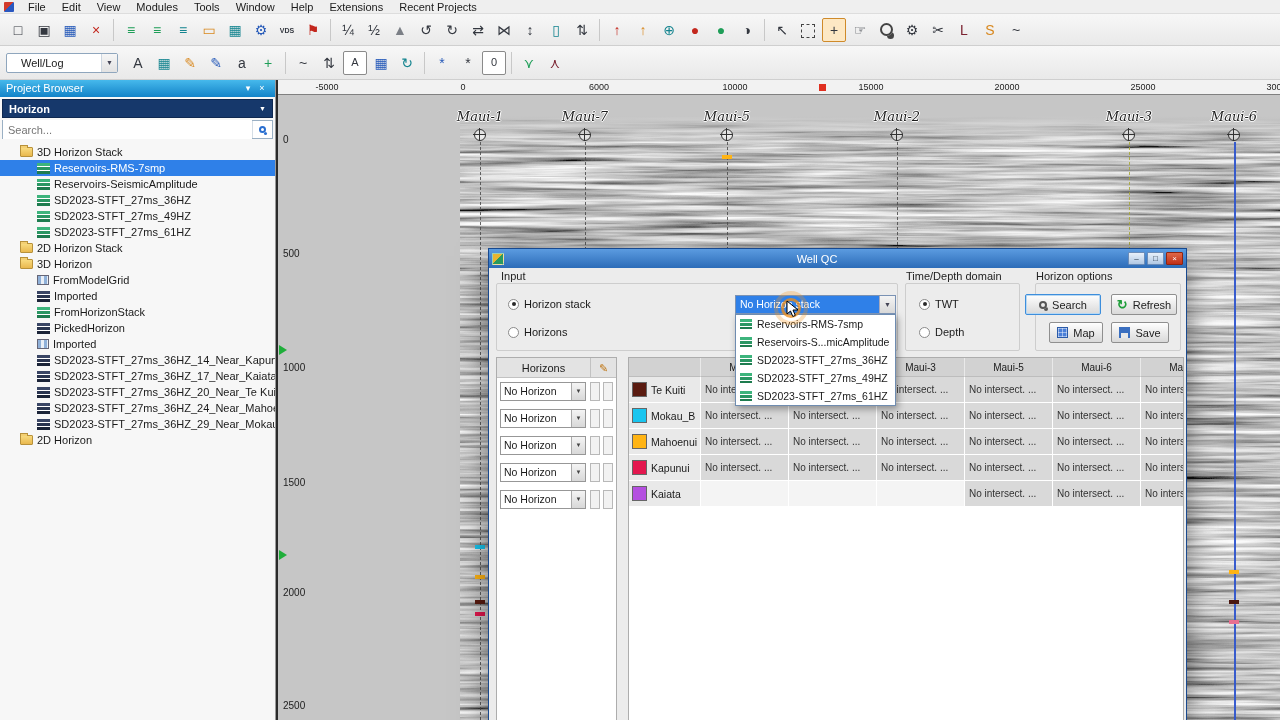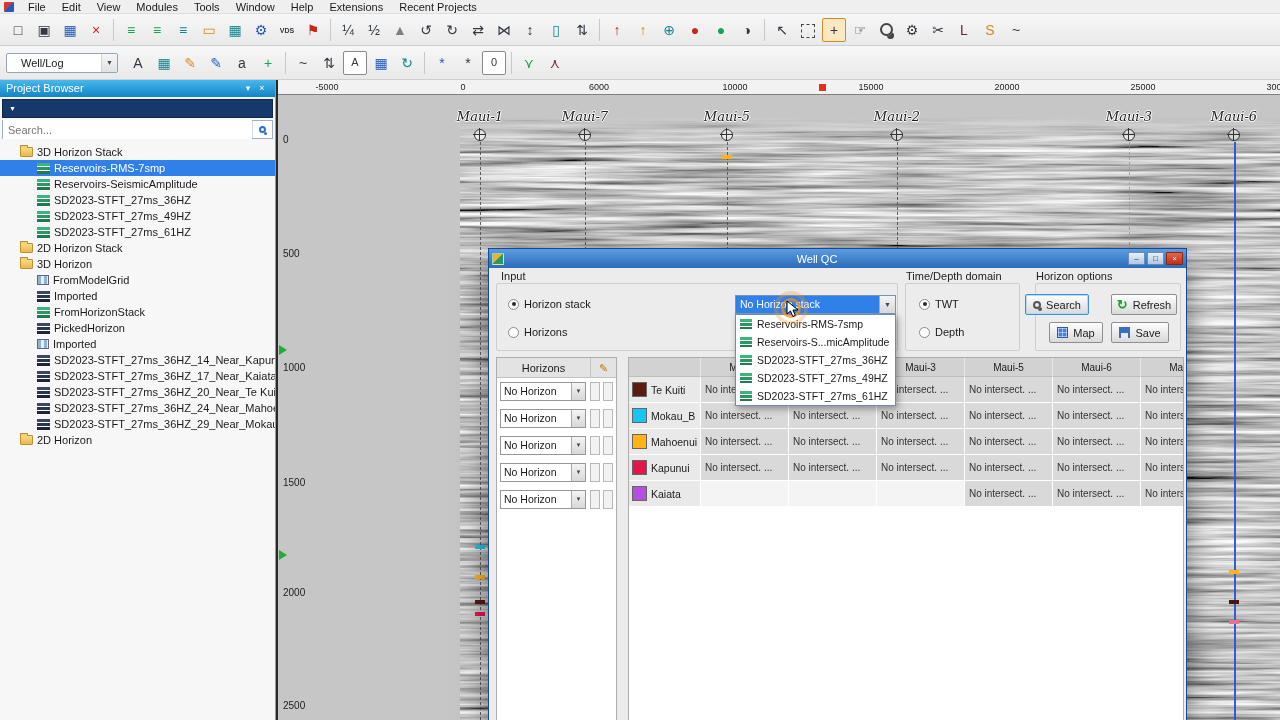--- a/index.html
+++ b/index.html
@@ -212,20 +212,21 @@
   <span class="tile c-maroon">⋏</span>
 </div>
 
 <div class="sidebar">
   <div class="pb-title">
     <span class="t">Project Browser</span>
     <span class="pb-ctl">▾</span>
     <span class="pb-ctl">×</span>
   </div>
   <div class="pb-combo">
+    <span class="t">Horizon</span>
     <span class="a">▼</span>
   </div>
   <div class="pb-search">
     <input class="pbs-input" placeholder="Search..." style="">
     <span class="pbs-btn">
         <span class="i-mag"></span>
       </span>
   </div>
   <div class="tree">
     <div class="trow lvl0">
@@ -443,21 +444,21 @@
       <span class="rdo on"></span>
       <span class="rlabel">TWT</span>
     </div>
     <div class="radio-row" style="left:430px;top:58px">
       <span class="rdo"></span>
       <span class="rlabel">Depth</span>
     </div>
 
     <span class="grp-label" style="left:547px;top:2px">Horizon options</span>
     <div class="grp" style="left:546px;top:15px;width:146px;height:68px"></div>
-    <button class="btn focus" style="left:536px;top:26px;width:64px;height:21px">
+    <button class="btn focus" style="left:536px;top:26px;width:76px;height:21px">
       <span class="i-mag2"></span>
       <span>Search</span>
     </button>
     <button class="btn" style="left:622px;top:26px;width:66px;height:21px">
       <span class="i-refresh">↻</span>
       <span>Refresh</span>
     </button>
     <button class="btn" style="left:560px;top:54px;width:54px;height:21px">
       <span class="i-map"></span>
       <span>Map</span>

